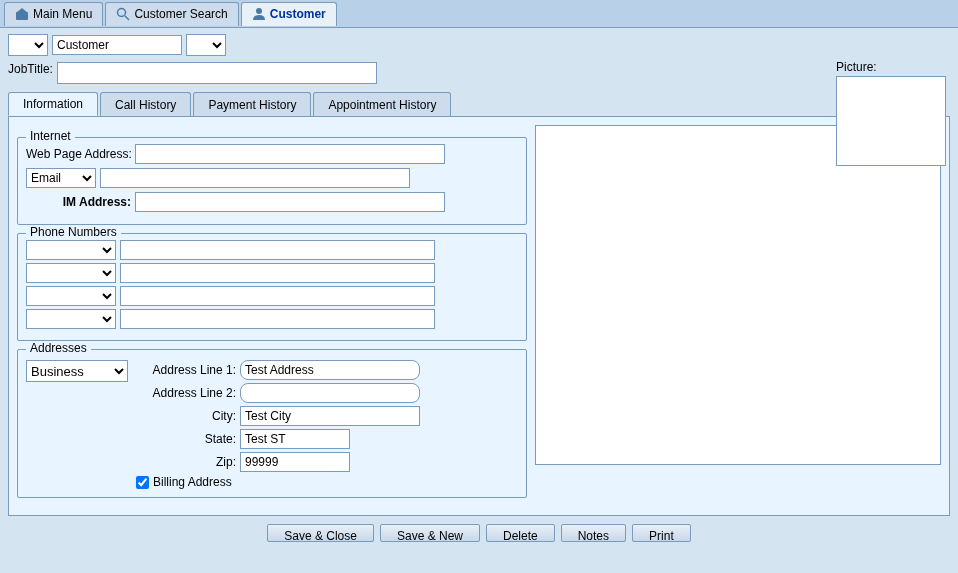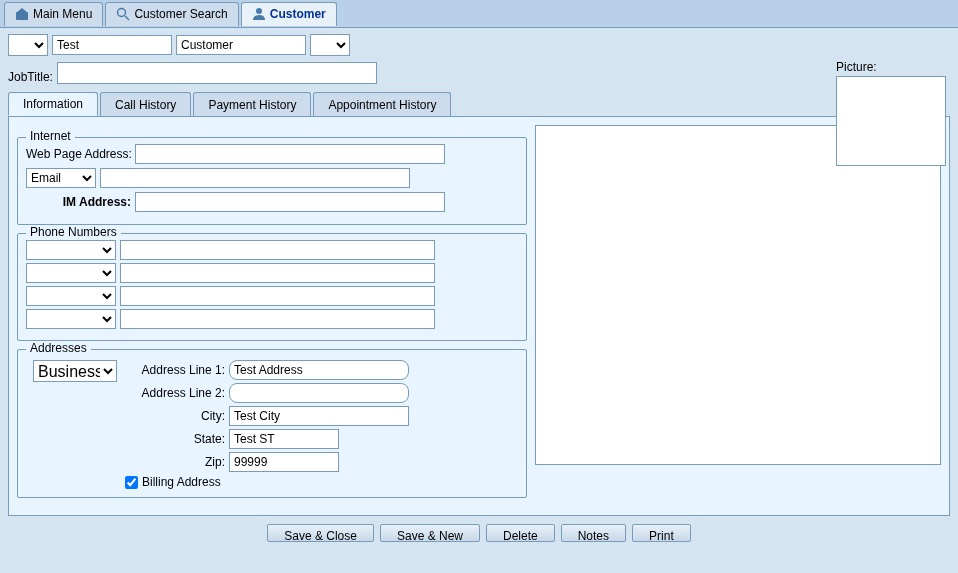--- a/index.html
+++ b/index.html
@@ -45,21 +45,21 @@
       border: 1px solid #7a9cbc;
       background: white;
       padding: 2px 4px;
       font-size: 12px;
     }
     .prefix-select { width: 40px; height: 22px; }
     .first-name-input { width: 120px; height: 22px; }
 
     .jobtitle-row {
       display: flex;
-      align-items: flex-end;
+      align-items: flex-start;
       gap: 4px;
       margin-bottom: 8px;
     }
     .jobtitle-label { font-size: 12px; font-weight: normal; }
     .jobtitle-input { width: 320px; height: 22px; border: 1px solid #7a9cbc; background: white; padding: 2px 4px; font-size: 12px; }
 
     
     .picture-area {
       position: absolute;
       top: 32px;
@@ -182,26 +182,25 @@
       width: 315px;
       height: 20px;
       border: 1px solid #7a9cbc;
       background: white;
       padding: 2px 4px;
       font-size: 12px;
     }
 
     
     .address-type-select {
-      width: 84px;
+      width: 102px;
       height: 22px;
       border: 1px solid #7a9cbc;
       background: white;
-      font-size: 16px;
-      margin-left: 7px;
+      font-size: 13px;
     }
     .address-form {
       flex: 1;
     }
     .address-row {
       display: flex;
       align-items: center;
       gap: 4px;
       margin-bottom: 3px;
     }
@@ -294,21 +293,20 @@
 <div style="position:relative; padding: 6px 8px; background:#d4e4f0;">
 
   <div class="customer-header">
     <select class="prefix-select">
       <option></option>
       <option>Mr.</option>
       <option>Mrs.</option>
       <option>Ms.</option>
       <option>Dr.</option>
     </select>
-    <input type="text" class="form-input first-name-input" value="Test" style="">
     <input type="text" class="form-input" style="width: 130px;" value="Customer">
     <select class="prefix-select">
       <option></option>
       <option>Jr.</option>
       <option>Sr.</option>
       <option>III</option>
     </select>
   </div>
 
   <div class="jobtitle-row">

